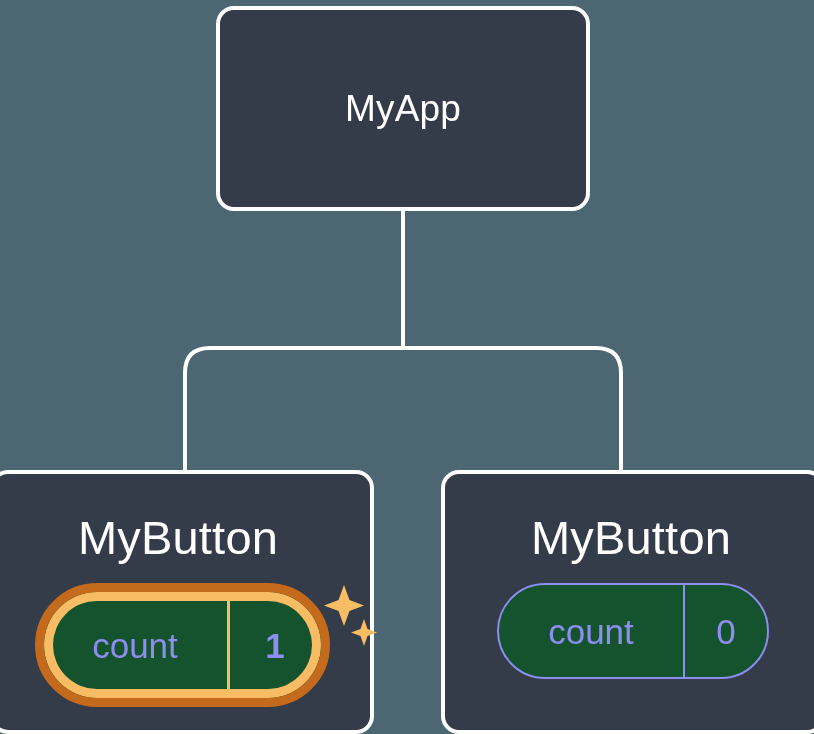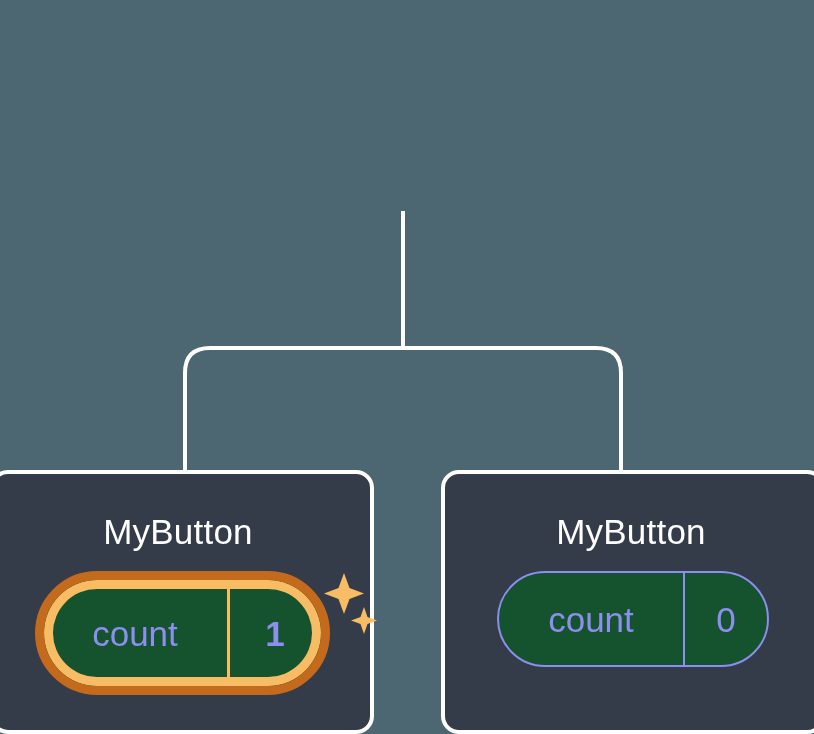--- a/index.html
+++ b/index.html
@@ -64,21 +64,21 @@
   .node-child-right {
     left: 441px;
     top: 470px;
     width: 384px;
     height: 264px;
     padding-top: 40px;
   }
 
   .node-title {
     color: #ffffff;
-    font-size: 35px;
+    font-size: 47px;
     font-weight: 400;
     letter-spacing: 0.2px;
     line-height: 1;
     white-space: nowrap;
   }
 
   .node-root .node-title {
     font-size: 37px;
   }
 
@@ -178,20 +178,23 @@
 </head>
 <body>
 
 <div id="diagram">
 
   <svg class="connectors" viewBox="0 0 814 734" width="814" height="734" fill="none">
     <path d="M 403 211 L 403 348" stroke="#ffffff" stroke-width="4" stroke-linecap="butt"></path>
     <path d="M 185 480 L 185 373 Q 185 348 210 348 L 596 348 Q 621 348 621 373 L 621 480" stroke="#ffffff" stroke-width="4" stroke-linecap="butt"></path>
   </svg>
 
+  <div class="node node-root">
+    <div class="node-title">MyApp</div>
+  </div>
 
   <div class="node node-child-left">
     <div class="node-title">MyButton</div>
 
     <div class="state-pill-wrap">
       <div class="state-pill pill-highlight">
         <div class="pill-cell pill-key">
           <span class="pill-key-text">count</span>
         </div>
         <div class="pill-cell pill-value">

